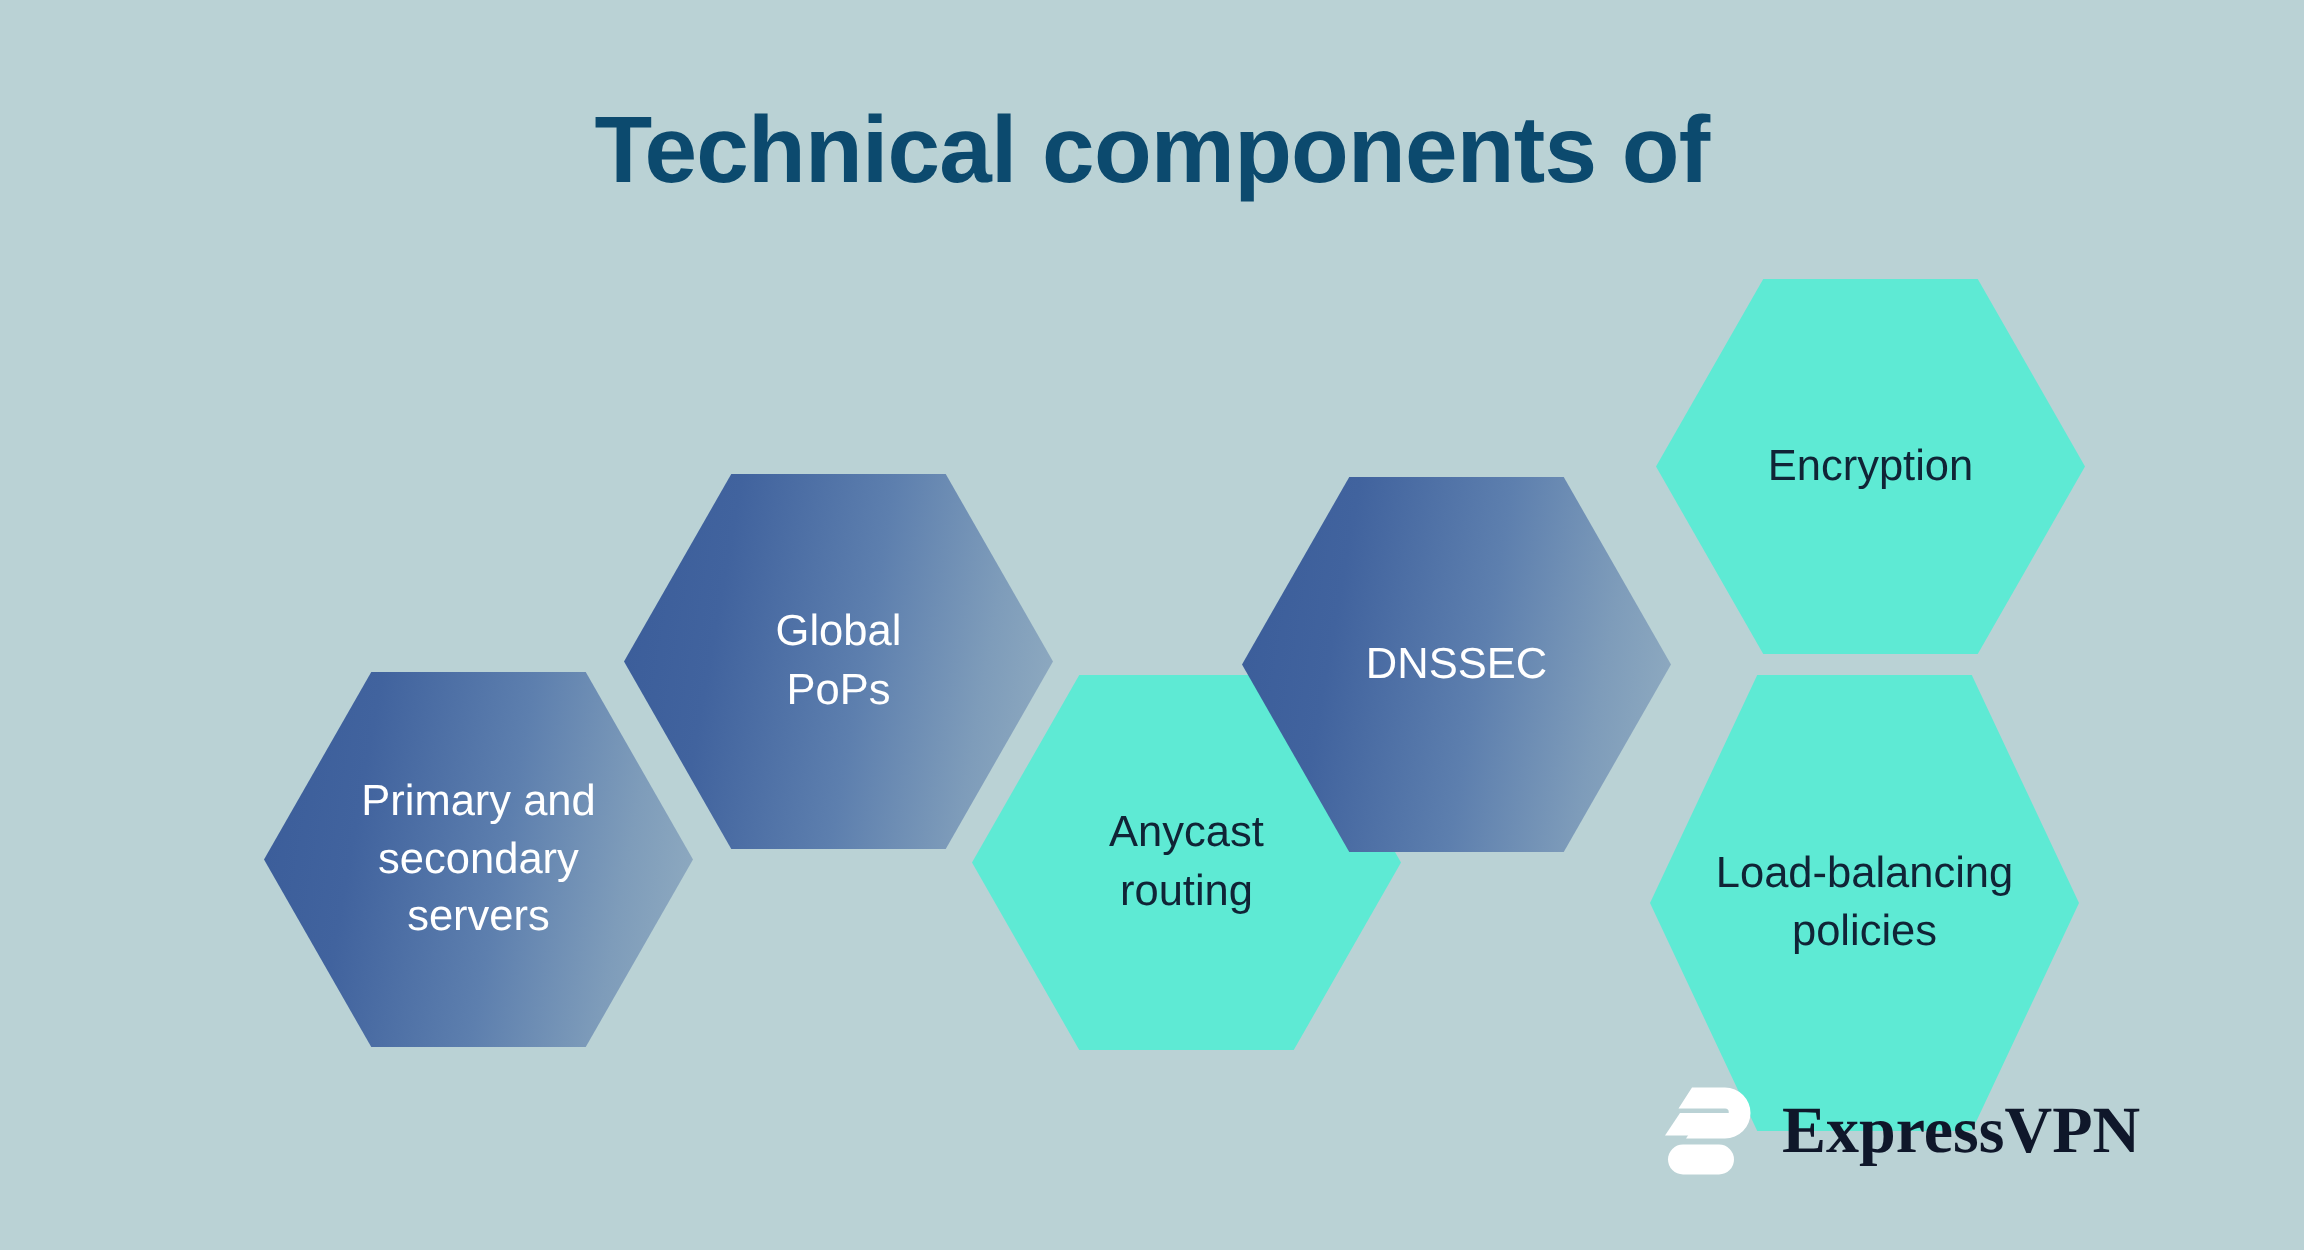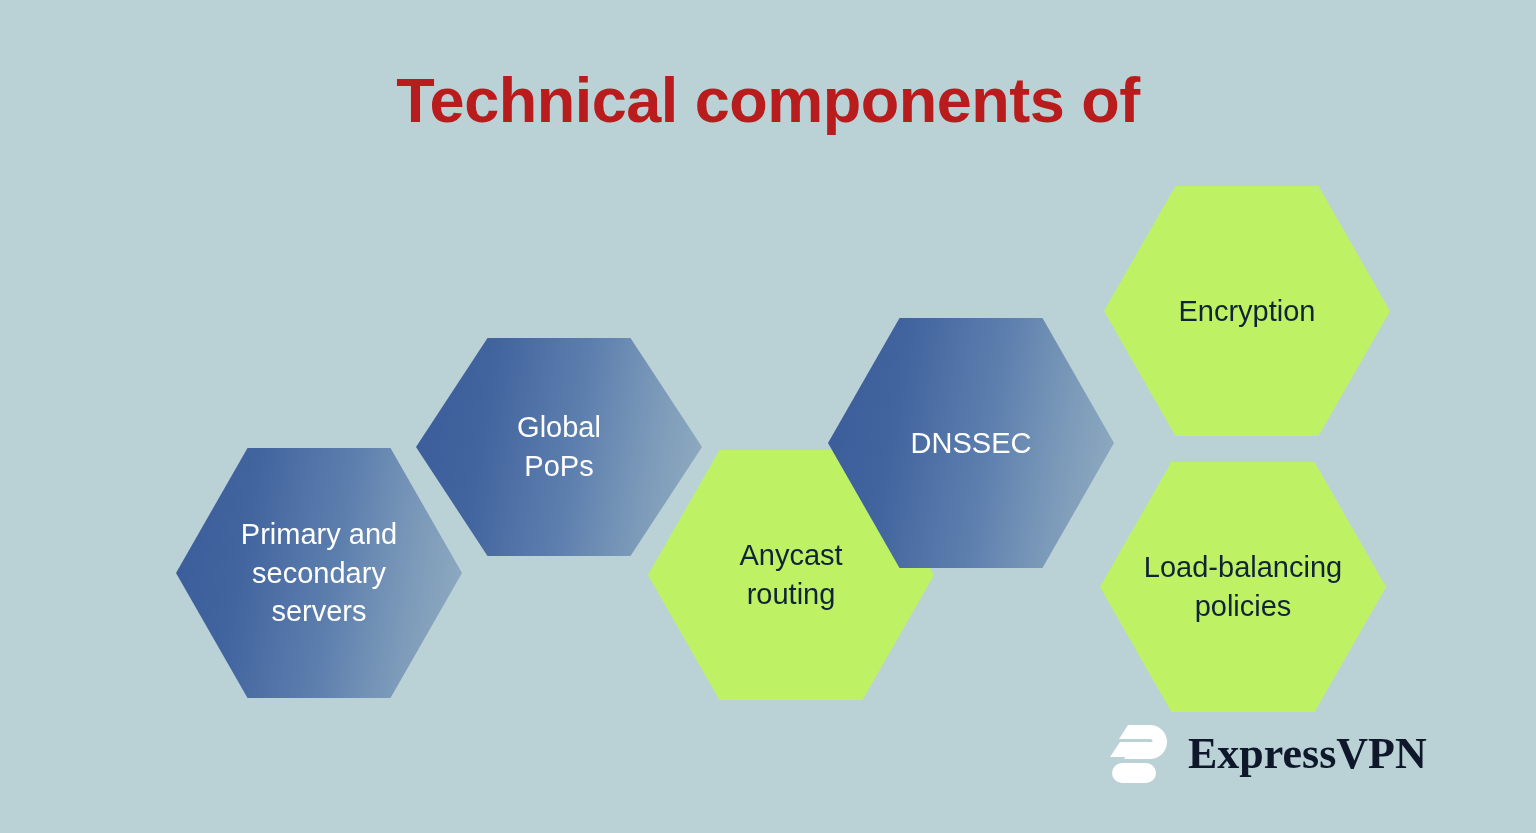--- a/index.html
+++ b/index.html
@@ -21,21 +21,21 @@
     background: #bad2d5;
   }
 
   
   .title {
     position: absolute;
     left: 0;
     top: 56px;
     width: 1536px;
     text-align: center;
-    color: #b91c1c;
+    color: #0c4a6e;
     font-size: 63px;
     font-weight: 700;
     line-height: 1.42;
     letter-spacing: -0.5px;
   }
   .title-line { display: block; }
 
   
   .hex {
     position: absolute;
@@ -51,31 +51,31 @@
     font-size: 29px;
     line-height: 1.33;
     padding: 0 14%;
     white-space: pre-line;
   }
   .hex.blue {
     background: linear-gradient(100deg, #3a5c99 0%, #41639e 24%, #5d7fae 55%, #7e9cba 80%, #93aec2 100%);
   }
   .hex.blue .hex-label { color: #ffffff; }
   .hex.cream {
-    background: #bef264;
+    background: #5eead4;
   }
   .hex.cream .hex-label { color: #102436; }
 
   
   #hex-primary       { left: 176px; top: 448px; width: 286px; height: 250px; }
-  #hex-global-pops   { left: 416px; top: 316px; width: 286px; height: 218px; margin-top: 22px; }
+  #hex-global-pops   { left: 416px; top: 316px; width: 286px; height: 250px; }
   #hex-anycast       { left: 648px; top: 450px; width: 286px; height: 250px; }
   #hex-dnssec        { left: 828px; top: 318px; width: 286px; height: 250px; }
   #hex-encryption    { left: 1104px; top: 186px; width: 286px; height: 250px; }
-  #hex-loadbalancing { left: 1100px; top: 450px; width: 286px; height: 250px; margin-top: 12px; }
+  #hex-loadbalancing { left: 1100px; top: 450px; width: 286px; height: 304px; }
 
   #hex-global-pops .hex-label { padding: 0 16%; }
   #hex-dnssec .hex-label { padding: 0 12%; }
   #hex-encryption .hex-label { padding: 0 10%; }
   #hex-loadbalancing .hex-label { padding: 0 8%; }
 
   
   .logo {
     position: absolute;
     left: 1098px;

